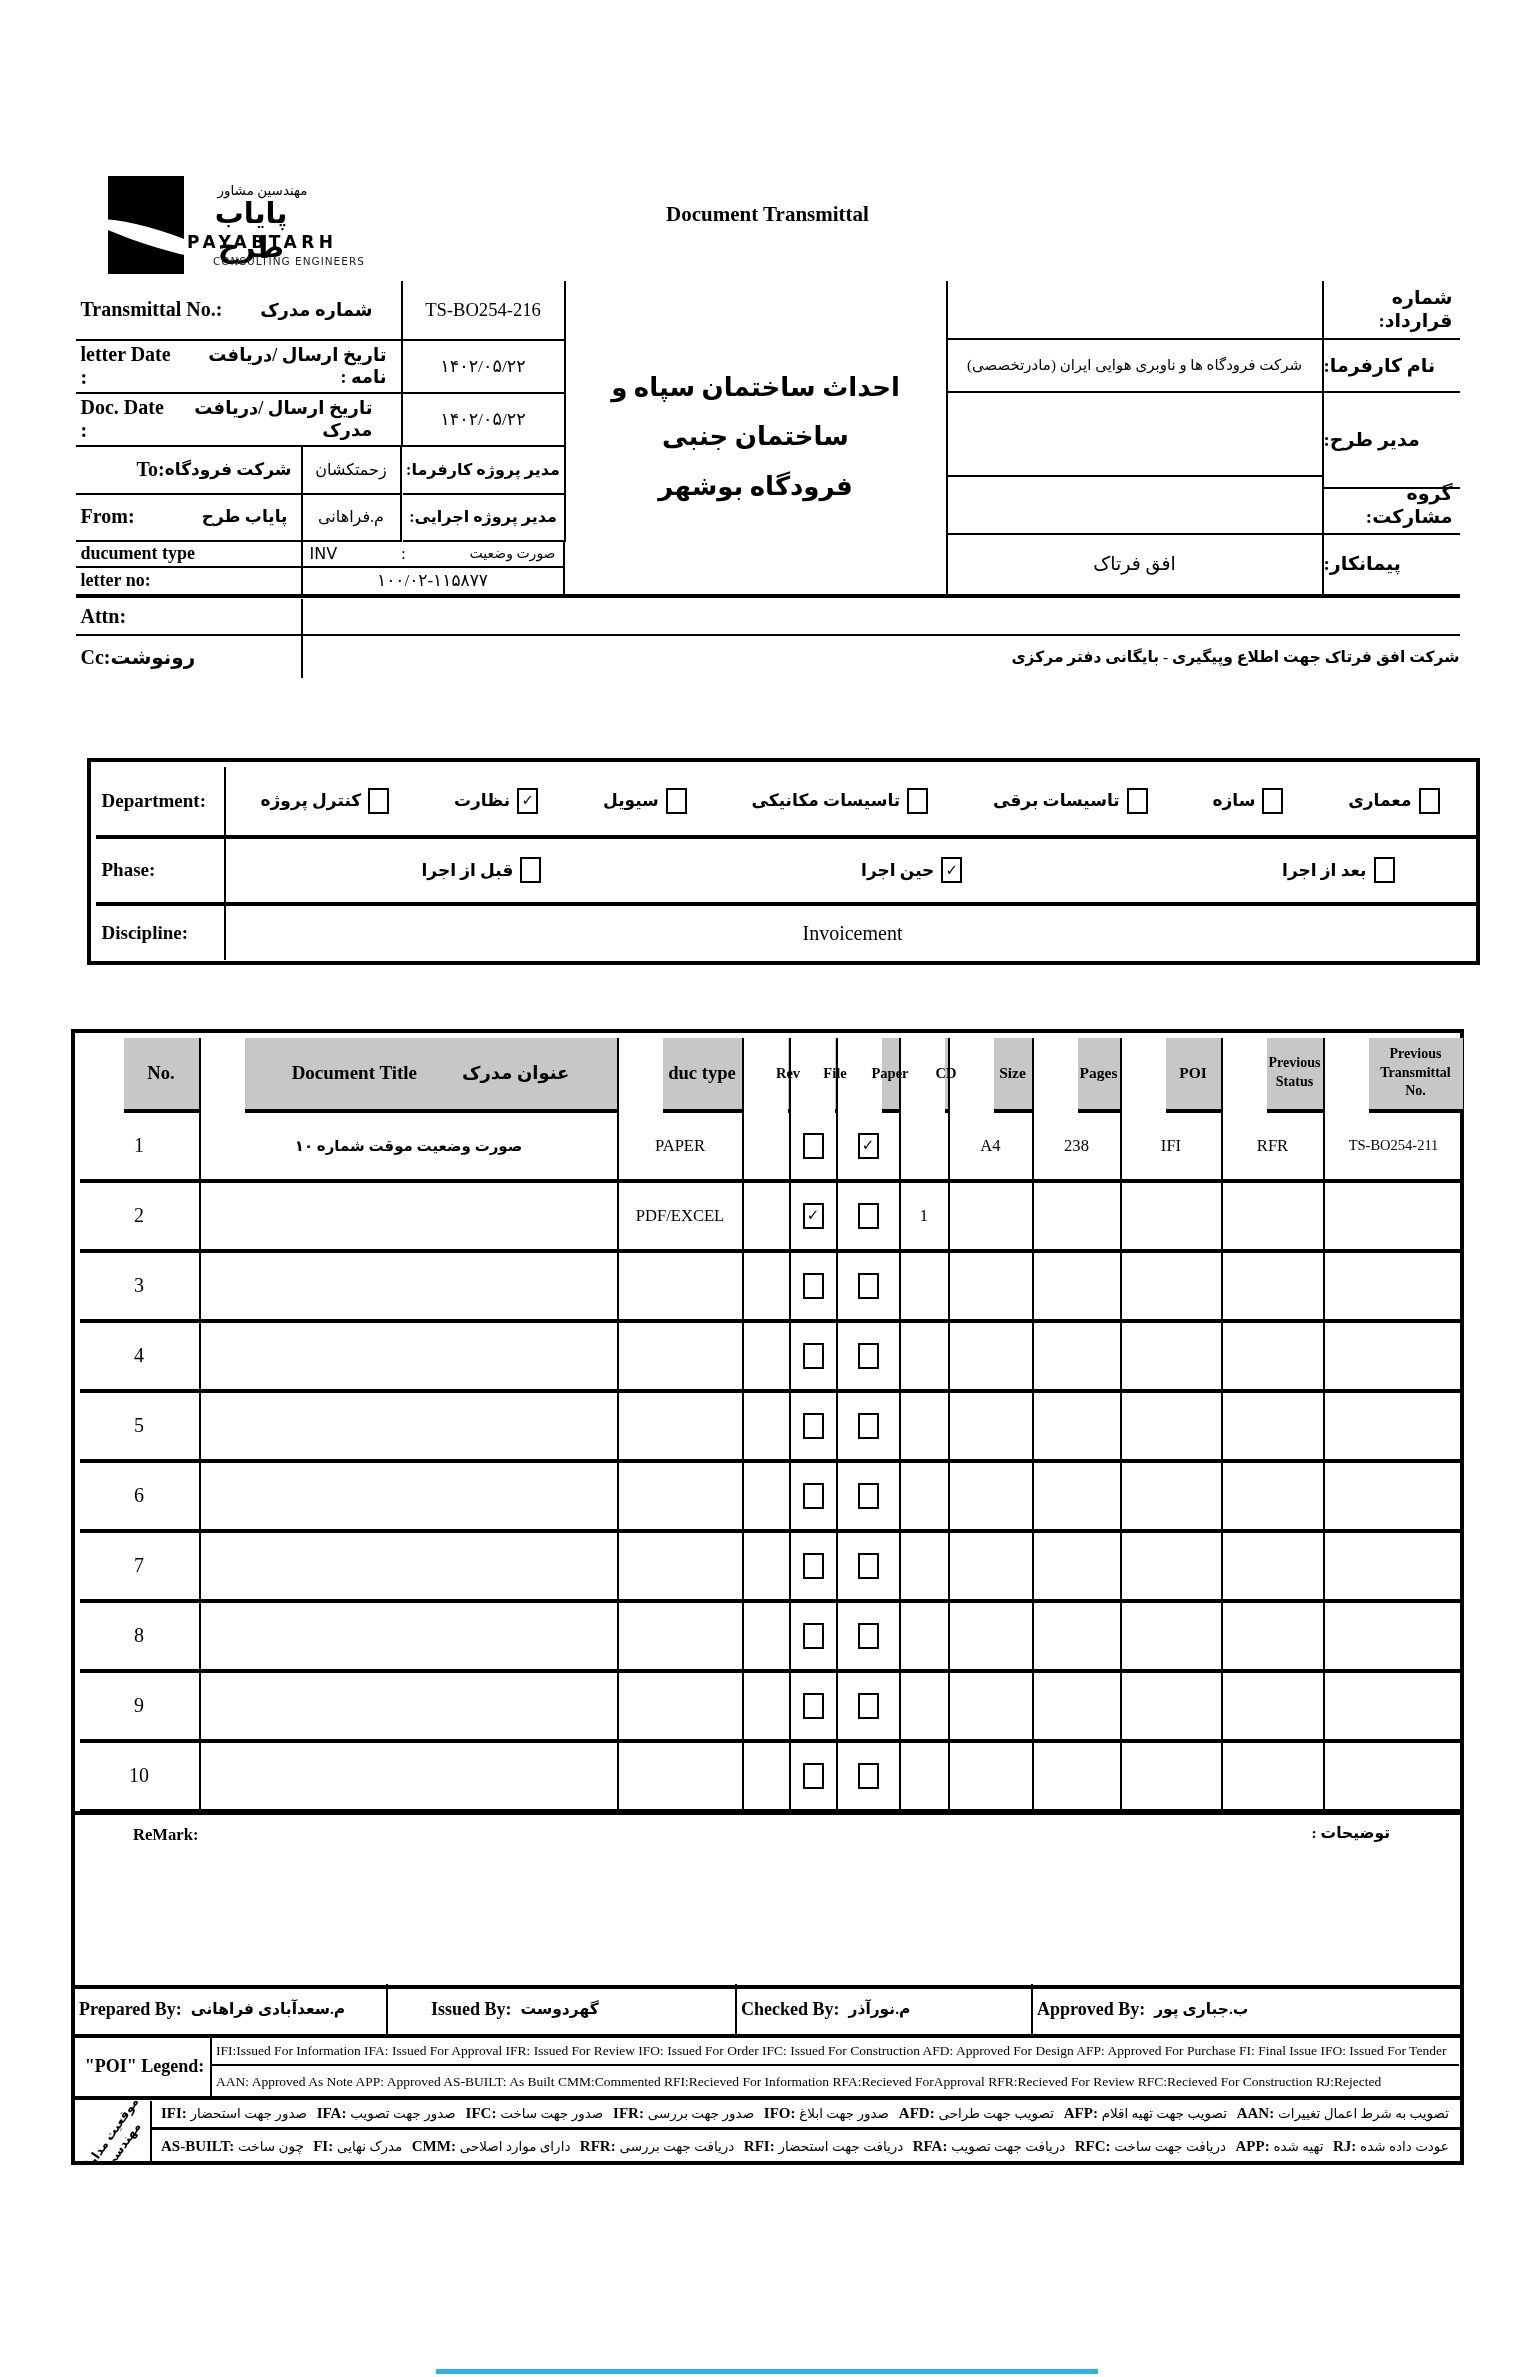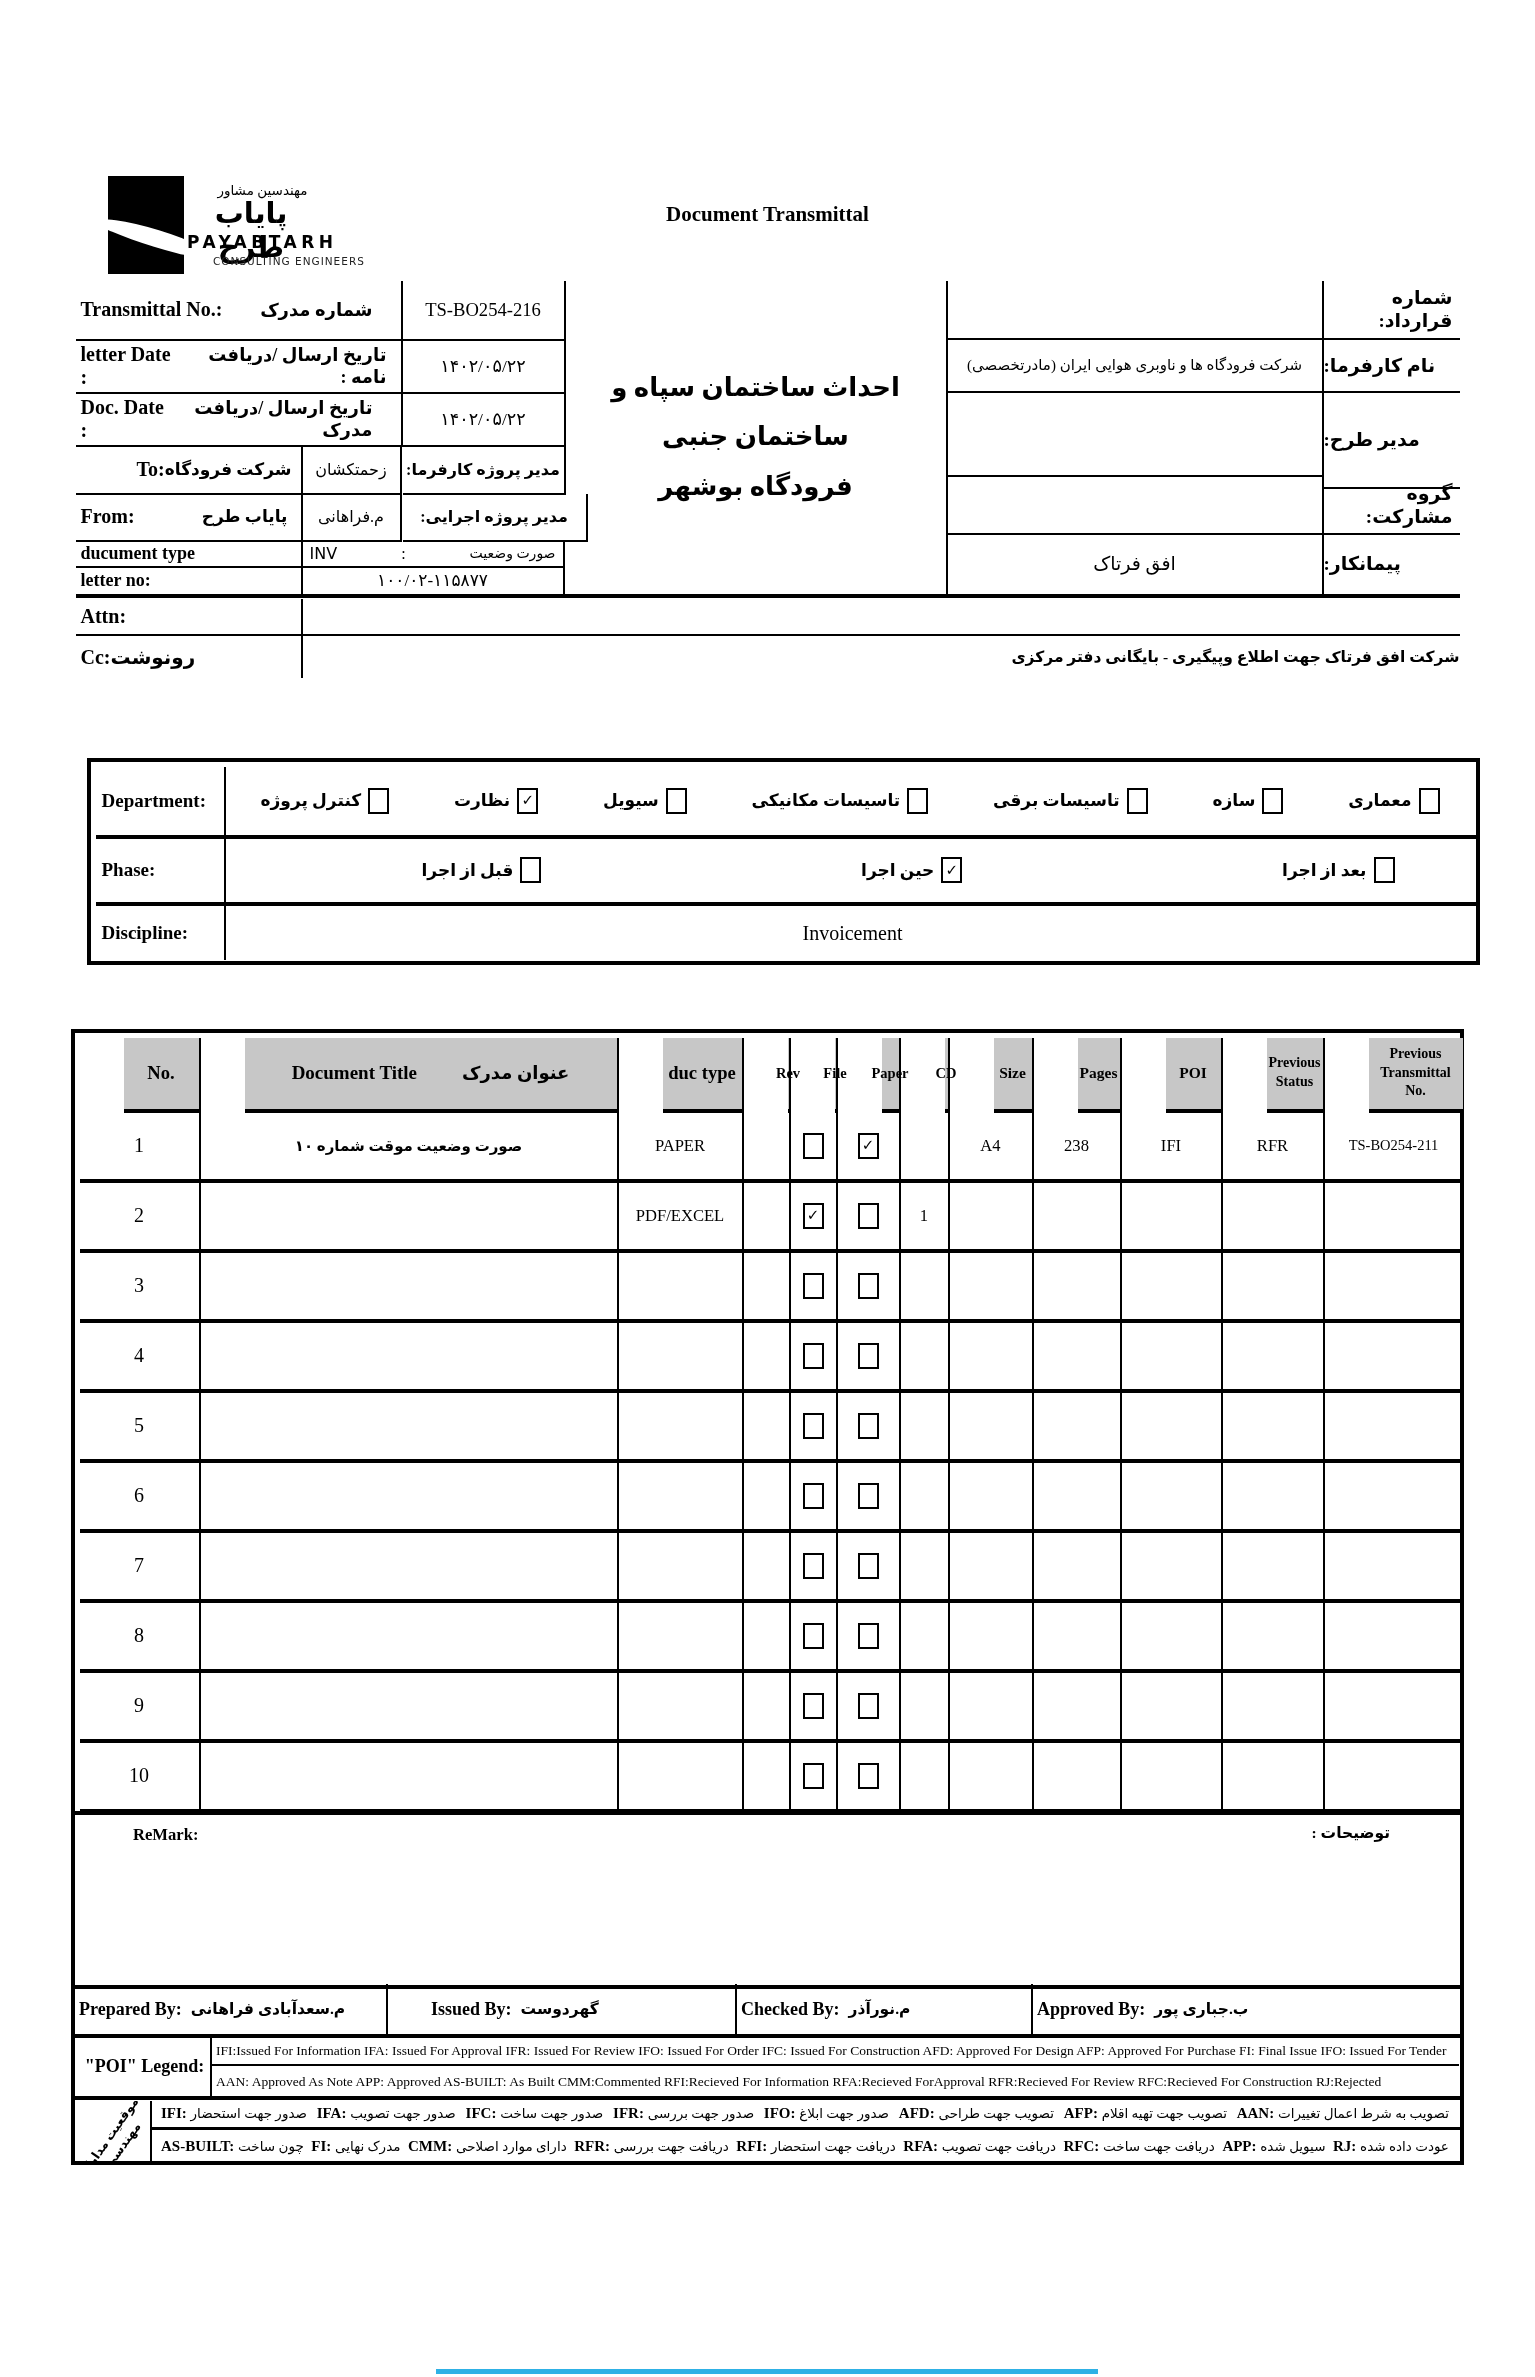--- a/index.html
+++ b/index.html
@@ -133,21 +133,21 @@
         <span class="hlbl-fa" style="font-size:17px;">شرکت فرودگاه</span>
       </div>
       <div class="cell br4 bb4 ctr fa" style="left:227px;top:166px;width:99px;height:48px;font-size:16px;">زحمتکشان</div>
       <div class="cell br4 bb4 ctr fa b" style="left:327px;top:166px;width:163px;height:48px;font-size:16px;">مدیر پروژه کارفرما:</div>
 
       <div class="cell br4 bb4" style="left:0;top:213px;width:227px;height:48px;display:flex;align-items:center;justify-content:space-between;padding:0 13px 0 5px;">
         <span class="hlbl-en">From:</span>
         <span class="hlbl-fa" style="font-size:17px;">پایاب طرح</span>
       </div>
       <div class="cell br4 bb4 ctr fa" style="left:227px;top:213px;width:99px;height:48px;font-size:16px;">م.فراهانی</div>
-      <div class="cell br4 bb4 ctr fa b" style="left:327px;top:213px;width:185px;height:48px;font-size:16px;">مدیر پروژه اجرایی:</div>
+      <div class="cell br4 bb4 ctr fa b" style="left:327px;top:213px;width:163px;height:48px;font-size:16px;">مدیر پروژه اجرایی:</div>
 
       <div class="cell br4 bb4 vctr" style="left:0;top:261px;width:227px;height:26px;padding-left:5px;">
         <span class="hlbl-en" style="font-size:18px;">ducument type</span>
       </div>
       <div class="cell br4 bb4" style="left:227px;top:261px;width:262px;height:26px;display:flex;align-items:center;justify-content:space-between;padding:0 7px;">
         <span class="sans" style="font-size:16px;">INV</span>
         <span style="font-size:16px;">:</span>
         <span class="fa" style="font-size:14px;">صورت وضعیت</span>
       </div>
 
@@ -477,20 +477,20 @@
         <span><span class="lgk">AAN: </span><span class="lgf">تصویب به شرط اعمال تغییرات</span></span>
       </div>
     <div class="r2" id="fa-legend-r2">
         <span><span class="lgk">AS-BUILT: </span><span class="lgf">چون ساخت</span></span>
         <span><span class="lgk">FI: </span><span class="lgf">مدرک نهایی</span></span>
         <span><span class="lgk">CMM: </span><span class="lgf">دارای موارد اصلاحی</span></span>
         <span><span class="lgk">RFR: </span><span class="lgf">دریافت جهت بررسی</span></span>
         <span><span class="lgk">RFI: </span><span class="lgf">دریافت جهت استحضار</span></span>
         <span><span class="lgk">RFA: </span><span class="lgf">دریافت جهت تصویب</span></span>
         <span><span class="lgk">RFC: </span><span class="lgf">دریافت جهت ساخت</span></span>
-        <span><span class="lgk">APP: </span><span class="lgf">سیویل شده</span></span>
+        <span><span class="lgk">APP: </span><span class="lgf">تهیه شده</span></span>
         <span><span class="lgk">RJ: </span><span class="lgf">عودت داده شده</span></span>
       </div>
   </div>
 
   <div class="abs bluebar"></div>
 </div>
 
 
 </body></html>

